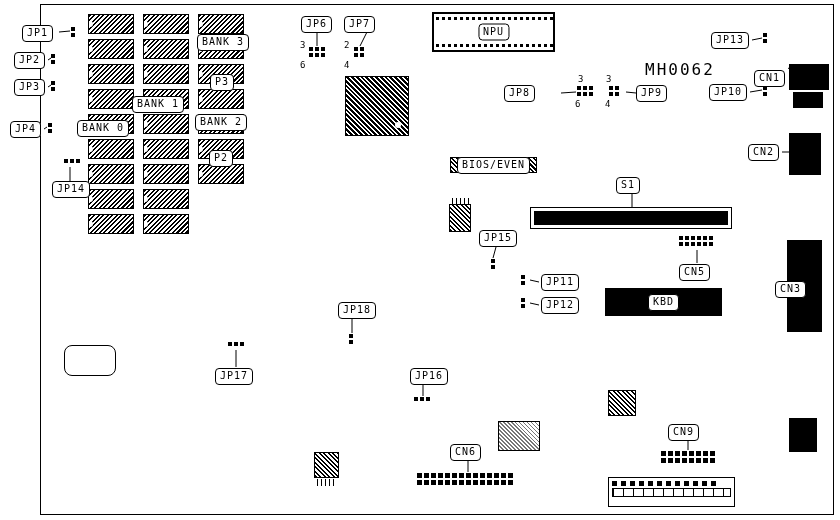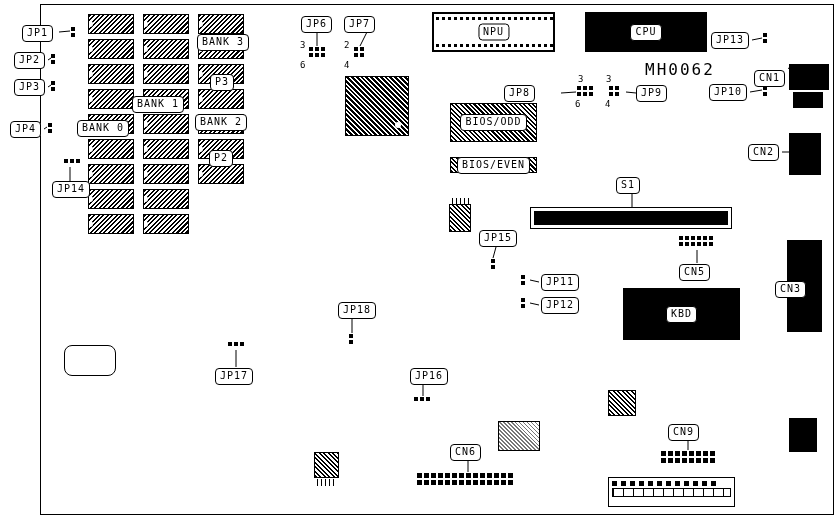--- a/index.html
+++ b/index.html
@@ -163,38 +163,32 @@
         <div class="pin"></div>
         <div class="pin"></div>
         <div class="pin"></div>
         <div class="pin"></div>
         <div class="pin"></div>
         <div class="pin"></div>
       </div>
     <div class="lbl center-lbl">NPU</div>
   </div>
 
-  <div class="blk flexc" style="left:585px;top:12px;width:122px;height:40px">
-    <div class="lbl inline">CPU</div>
-  </div>
 
   <div class="plain" style="left:645px;top:60px">MH0062</div>
 
   <div class="qfp">
     <div class="qfp-dot"></div>
   </div>
 
-  <div class="hatch flexc" style="left:450px;top:103px;width:87px;height:39px">
-    <div class="lbl inline">BIOS/ODD</div>
-  </div>
   <div class="hatch flexc" style="left:450px;top:157px;width:87px;height:16px">
     <div class="lbl inline">BIOS/EVEN</div>
   </div>
 
-  <div class="blk flexc" style="left:623px;top:288px;width:117px;height:52px">
+  <div class="blk flexc" style="left:605px;top:288px;width:117px;height:28px">
     <div class="lbl inline">KBD</div>
   </div>
 
   <div class="s1bar">
       <div></div>
     </div>
 
   <div class="blk" style="left:789px;top:64px;width:40px;height:26px"></div>
   <div class="blk" style="left:793px;top:92px;width:30px;height:16px"></div>
   <div class="blk" style="left:789px;top:133px;width:32px;height:42px"></div>

